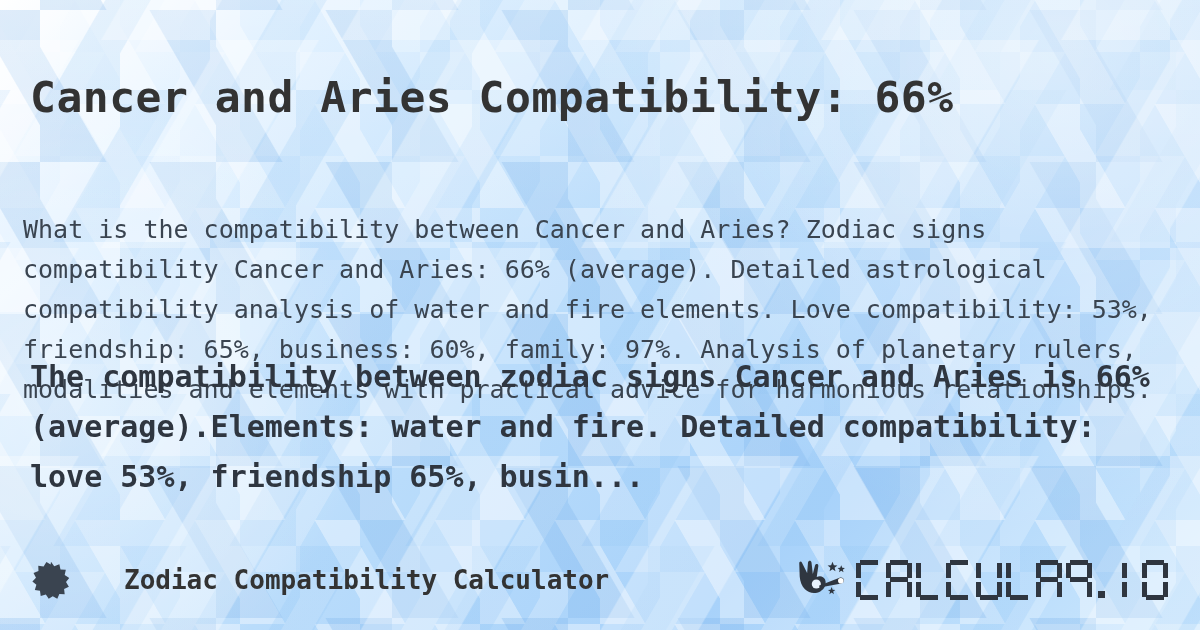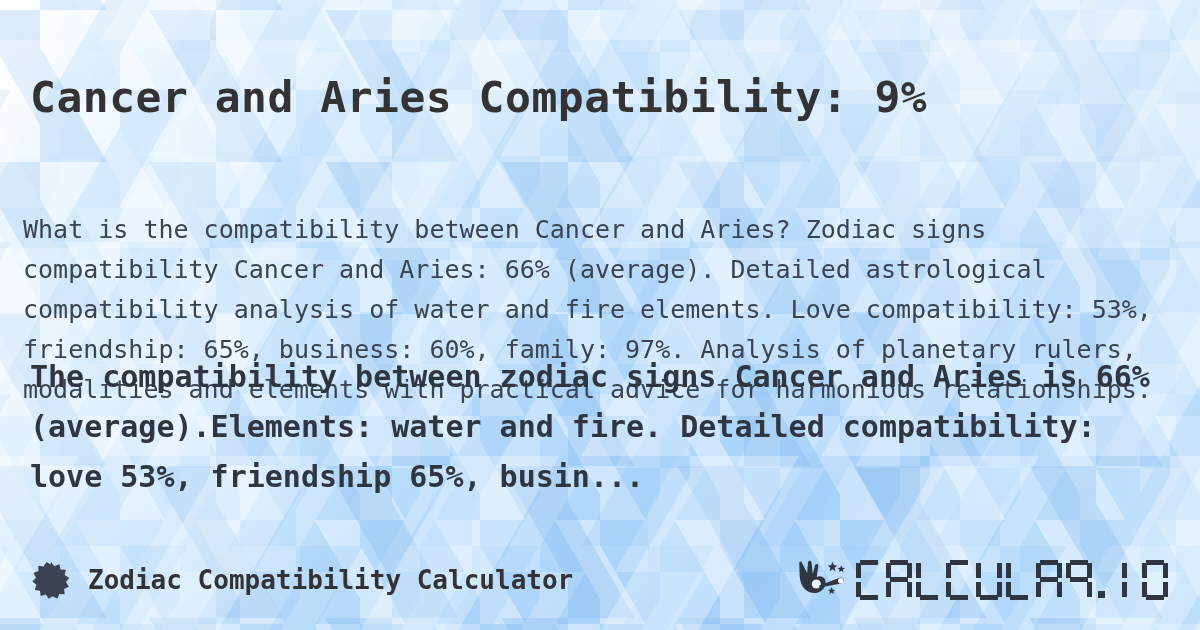--- a/index.html
+++ b/index.html
@@ -129,20 +129,21 @@
     flex: none;
     display: block;
   }
   .brand-left-label {
     font-family: "DejaVu Sans Mono", monospace;
     font-weight: bold;
     font-size: 26px;
     letter-spacing: 0px;
     color: #333333;
     white-space: nowrap;
+    margin-left: 36px;
   }
 
   .brand-right {
     display: flex;
     align-items: center;
     gap: 6px;
   }
   .wand-icon {
     width: 56px;
     height: 44px;
@@ -180,21 +181,21 @@
 
 <div class="card">
 
   <div class="poly a"></div>
   <div class="poly b"></div>
   <div class="poly c"></div>
   <div class="poly d"></div>
 
   <div class="content">
 
-    <h1 class="title">Cancer and Aries Compatibility: 9%</h1>
+    <h1 class="title">Cancer and Aries Compatibility: 66%</h1>
 
     <p class="description">What is the compatibility between Cancer and Aries? Zodiac signs compatibility Cancer and Aries: 66% (average). Detailed astrological compatibility analysis of water and fire elements. Love compatibility: 53%, friendship: 65%, business: 60%, family: 97%. Analysis of planetary rulers, modalities and elements with practical advice for harmonious relationships.</p>
 
     <div class="overlay">The compatibility between zodiac signs Cancer and Aries  is 66% (average).Elements: water and fire. Detailed compatibility: love 53%, friendship 65%, busin...</div>
 
     <div class="footer">
 
       <div class="brand-left">
         <svg class="starburst-icon" viewBox="0 0 100 100" aria-hidden="true">
           <path fill="#3a4450" d="M50 2 L58.5 13.5 L72 8.5 L75 22.5 L89 23 L86 37 L98 44.5 L89.5 55.5 L97 67.5 L84.5 73.5 L86 87.5 L72 87 L66.5 99.5 L54.5 93 L44 99.5 L36.5 88 L23 92 L21 78 L7.5 76 L11.5 62.5 L1 54 L10.5 44 L4 31.5 L17 26.5 L16.5 12.5 L30.5 14.5 L38 2.5 L49 9.5 Z"></path>

